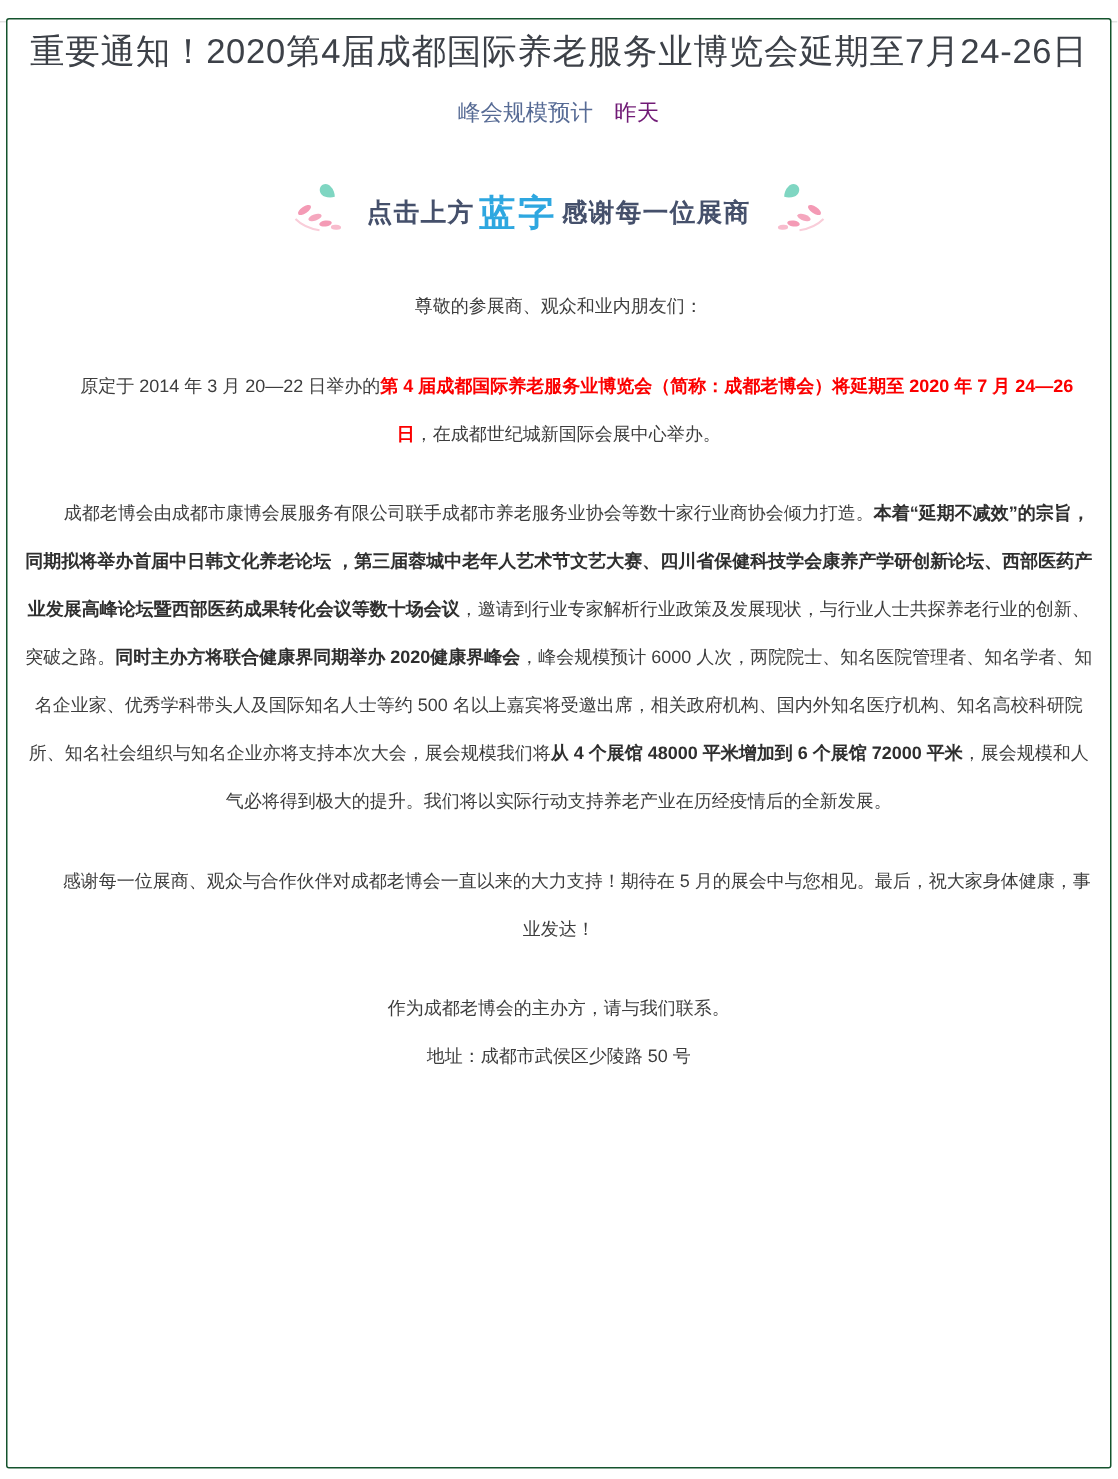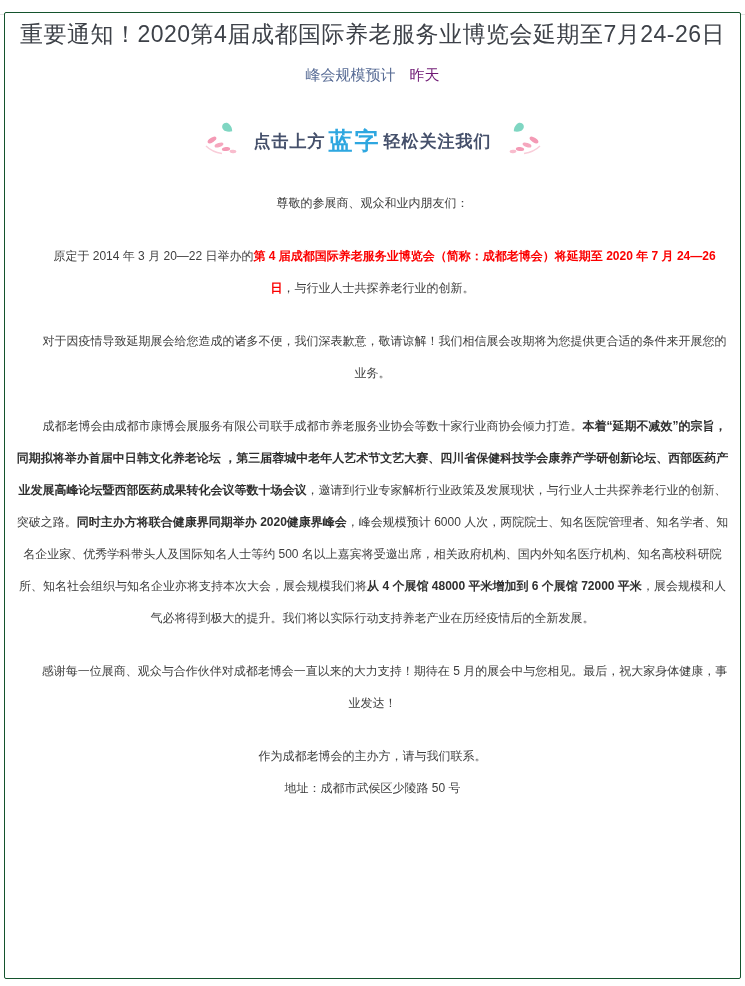--- a/index.html
+++ b/index.html
@@ -95,44 +95,43 @@
           <ellipse cx="17" cy="26" rx="4.6" ry="2.1" fill="#f5a7be" transform="rotate(-18 17 26)"></ellipse>
           <ellipse cx="24" cy="30" rx="4.2" ry="2" fill="#f49ab5" transform="rotate(-8 24 30)"></ellipse>
           <ellipse cx="31" cy="32.5" rx="3.4" ry="1.7" fill="#f8bccd" transform="rotate(4 31 32.5)"></ellipse>
           <path d="M4 27 Q10 33 20 34.5" stroke="#f9cdd9" stroke-width="1.4" fill="none"></path>
         </g>
       </svg>
     </span>
     <span class="banner-text">
       <span>点击上方</span>
       <span class="banner-blue">蓝字</span>
-      <span>轻松关注我们</span>
+      <span>感谢每一位展商</span>
     </span>
     <span class="deco deco-right">
       <svg width="46" height="40" viewBox="0 0 46 40">
         <g>
           <path d="M28 6 C26.8 3.2 23 2.6 21.2 4.8 C19.4 7 20.4 10.2 22.6 11.6 C24.2 12.6 26.6 13.4 29.2 13.2 C29.8 10.8 29.4 8 28 6 Z" fill="#7fd6c2" transform="rotate(-12 25 8)"></path>
           <ellipse cx="10" cy="21" rx="5" ry="2.3" fill="#f49ab5" transform="rotate(-34 10 21)"></ellipse>
           <ellipse cx="17" cy="26" rx="4.6" ry="2.1" fill="#f5a7be" transform="rotate(-18 17 26)"></ellipse>
           <ellipse cx="24" cy="30" rx="4.2" ry="2" fill="#f49ab5" transform="rotate(-8 24 30)"></ellipse>
           <ellipse cx="31" cy="32.5" rx="3.4" ry="1.7" fill="#f8bccd" transform="rotate(4 31 32.5)"></ellipse>
           <path d="M4 27 Q10 33 20 34.5" stroke="#f9cdd9" stroke-width="1.4" fill="none"></path>
         </g>
       </svg>
     </span>
   </div>
 
   <div class="body-copy">
 
     <p>尊敬的参展商、观众和业内朋友们：</p>
 
-    <p class="indent"><span>原定于 2014 年 3 月 20—22 日举办的</span><span class="red-strong">第 4 届成都国际养老服务业博览会（简称：成都老博会）将延期至 2020 年 7 月 24—26 日</span><span>，与行业人士共探养老行业的创新。</span></p>
+    <p class="indent"><span>原定于 2014 年 3 月 20—22 日举办的</span><span class="red-strong">第 4 届成都国际养老服务业博览会（简称：成都老博会）将延期至 2020 年 7 月 24—26 日</span><span>，在成都世纪城新国际会展中心举办。</span></p>
 
 
-    <p class="indent">对于因疫情导致延期展会给您造成的诸多不便，我们深表歉意，敬请谅解！我们相信展会改期将为您提供更合适的条件来开展您的业务。</p>
 
     <p class="indent"><span>成都老博会由成都市康博会展服务有限公司联手成都市养老服务业协会等数十家行业商协会倾力打造。</span><span class="bold-strong">本着“延期不减效”的宗旨，同期拟将举办首届中日韩文化养老论坛 ，第三届蓉城中老年人艺术节文艺大赛、四川省保健科技学会康养产学研创新论坛、西部医药产业发展高峰论坛暨西部医药成果转化会议等数十场会议</span><span>，邀请到行业专家解析行业政策及发展现状，与行业人士共探养老行业的创新、突破之路。</span><span class="bold-strong">同时主办方将联合健康界同期举办 2020健康界峰会</span><span>，峰会规模预计 6000 人次，两院院士、知名医院管理者、知名学者、知名企业家、优秀学科带头人及国际知名人士等约 500 名以上嘉宾将受邀出席，相关政府机构、国内外知名医疗机构、知名高校科研院所、知名社会组织与知名企业亦将支持本次大会，展会规模我们将</span><span class="bold-strong">从 4 个展馆 48000 平米增加到 6 个展馆 72000 平米</span><span>，展会规模和人气必将得到极大的提升。我们将以实际行动支持养老产业在历经疫情后的全新发展。</span></p>
 
     <p class="indent">感谢每一位展商、观众与合作伙伴对成都老博会一直以来的大力支持！期待在 5 月的展会中与您相见。最后，祝大家身体健康，事业发达！</p>
 
     <p class="contact-intro">作为成都老博会的主办方，请与我们联系。</p>
     <p class="contact-line">地址：成都市武侯区少陵路 50 号</p>
 
   </div>
 </div>

